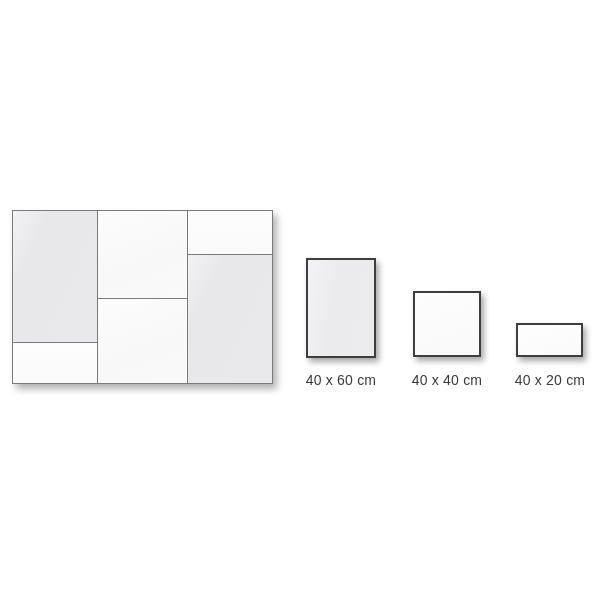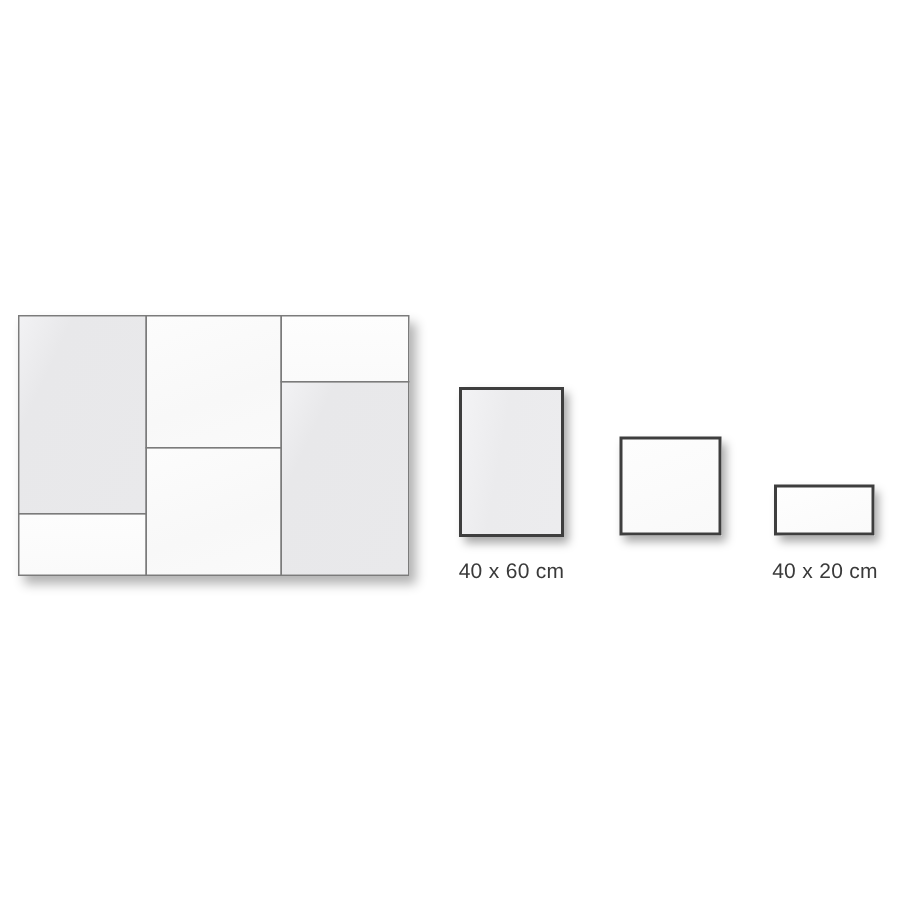--- a/index.html
+++ b/index.html
@@ -96,15 +96,16 @@
     <div class="cpanel cp-mid-bottom fill-offwhite"></div>
     <div class="cpanel cp-right-top fill-white"></div>
     <div class="cpanel cp-right-bottom fill-gray"></div>
   </div>
 
   <div class="option-panel op-40x60"></div>
   <div class="option-panel op-40x40"></div>
   <div class="option-panel op-40x20"></div>
 
   <div class="option-label ol-1">40 x 60 cm</div>
+  <div class="option-label ol-2">40 x 40 cm</div>
   <div class="option-label ol-3">40 x 20 cm</div>
 
 </div>
 
 </body></html>

